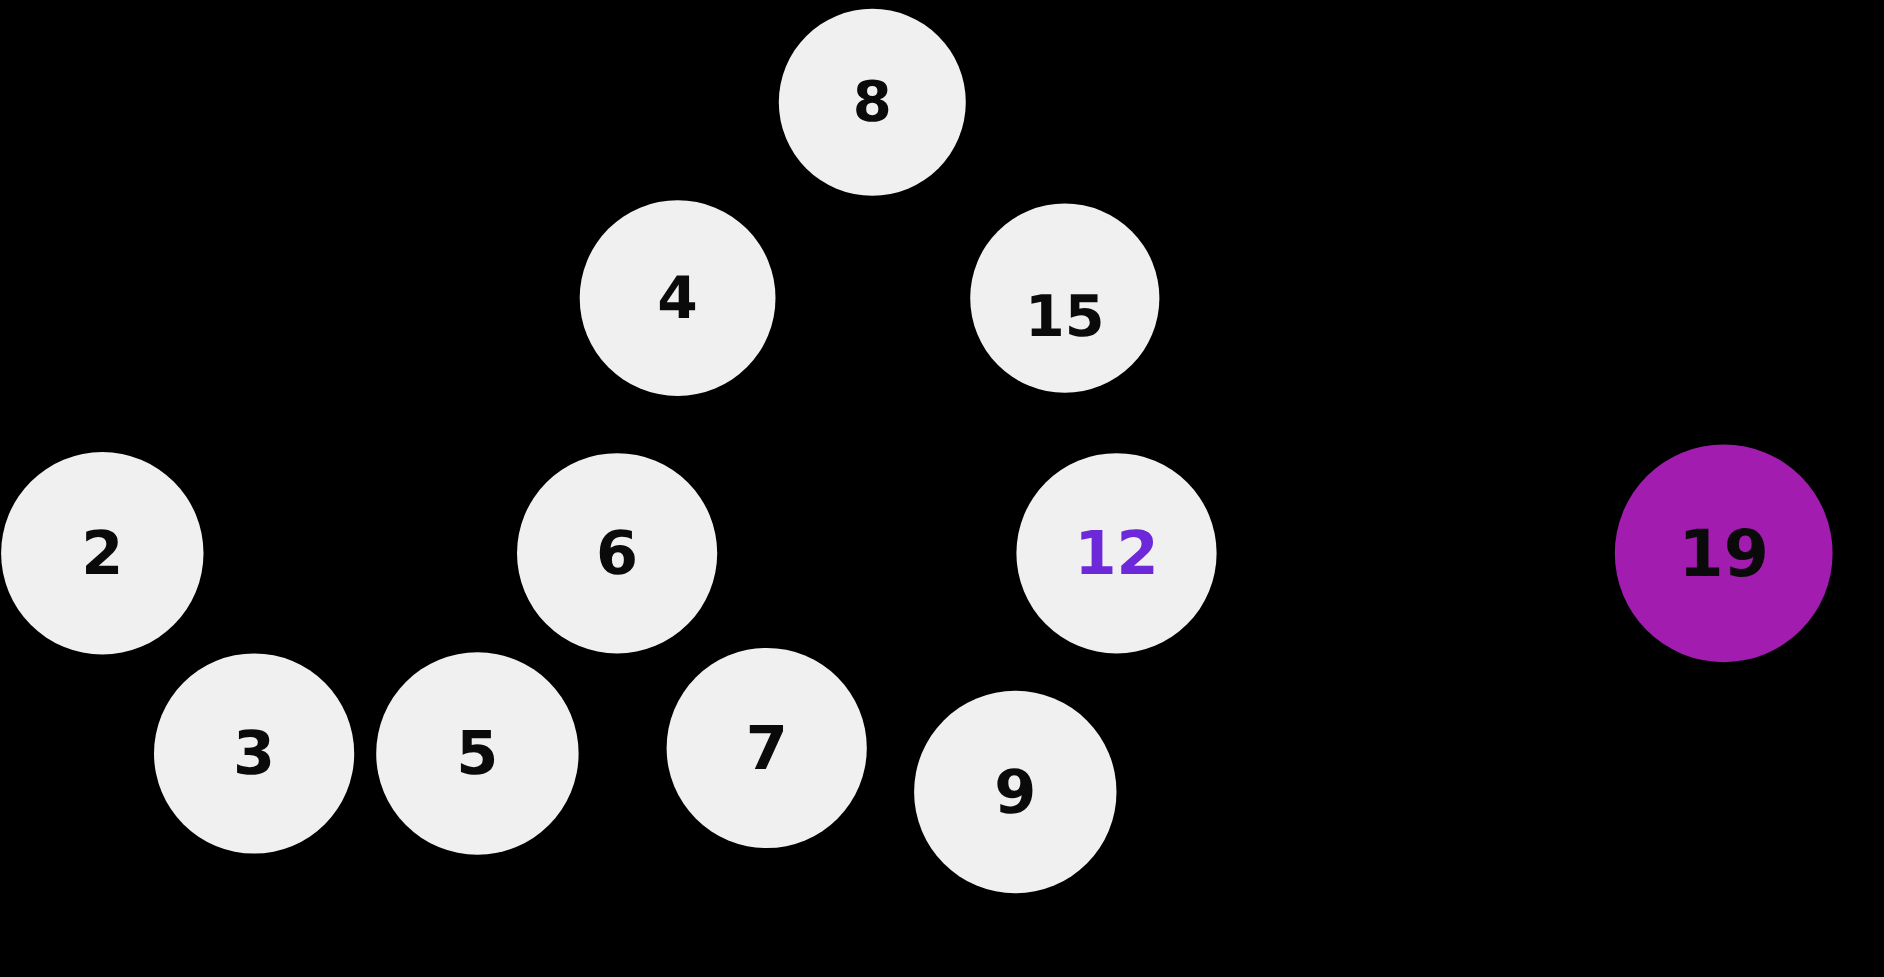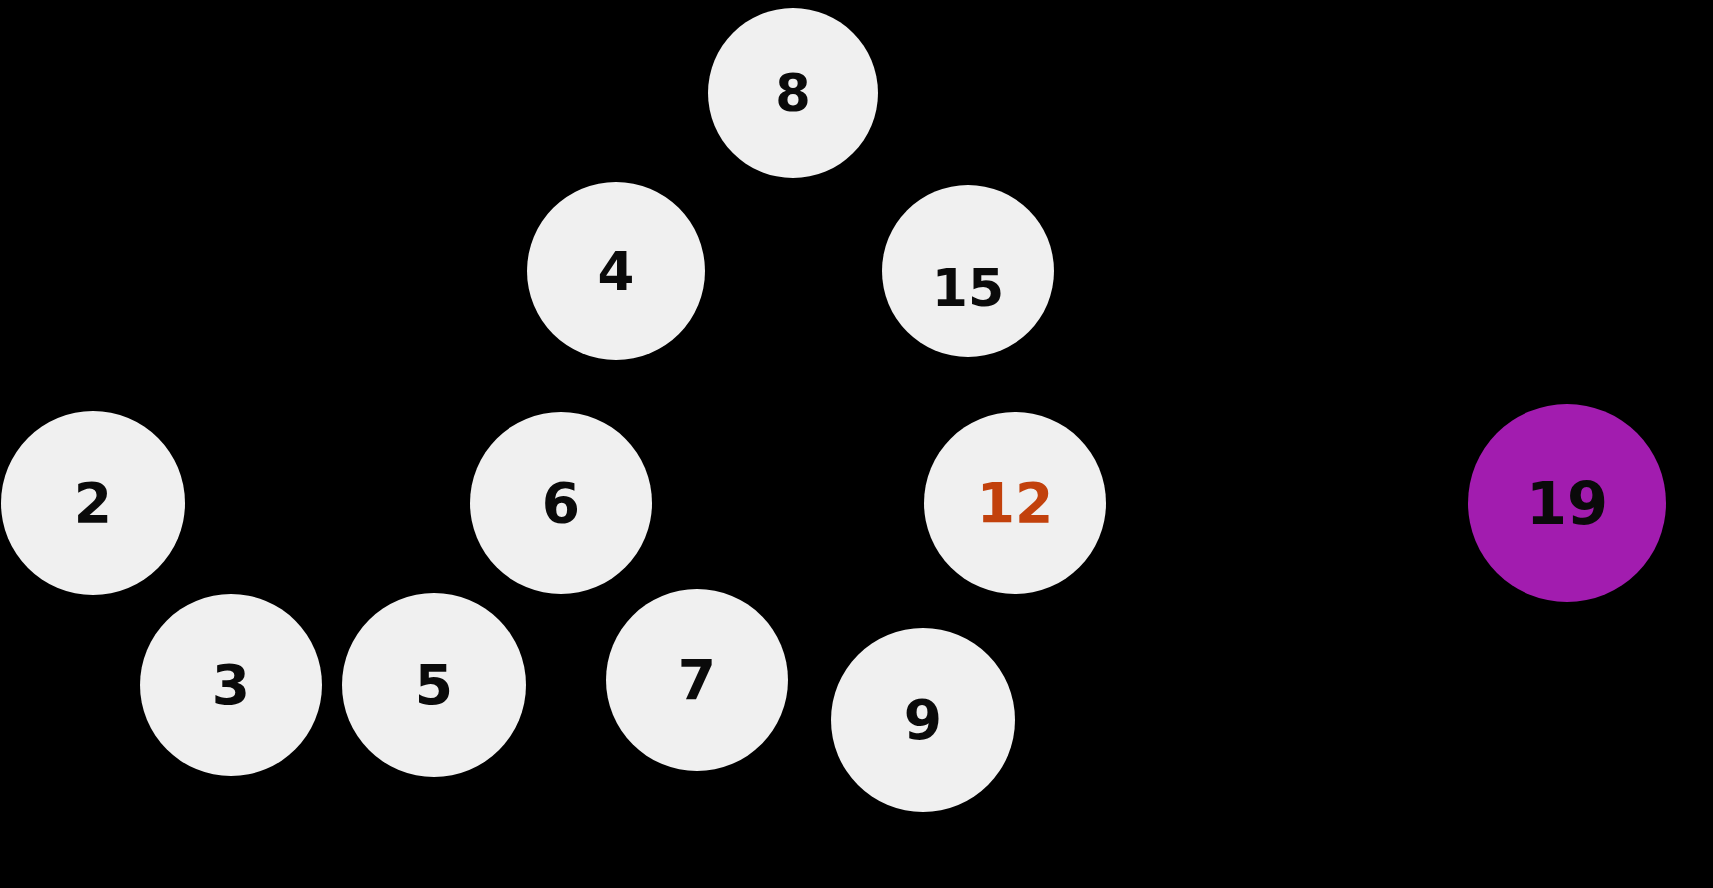--- a/index.html
+++ b/index.html
@@ -68,21 +68,21 @@
       <div class="node" style="left: 882px; top: 185px; width: 172px; height: 172px; background: rgb(240, 240, 240);">
         <span class="node-label" style="color: rgb(10, 10, 10); font-size: 52px; margin-top: 33px;">15</span>
       </div>
       <div class="node" style="left: 1px; top: 411px; width: 184px; height: 184px; background: rgb(240, 240, 240);">
         <span class="node-label" style="color: rgb(10, 10, 10); font-size: 55px;">2</span>
       </div>
       <div class="node" style="left: 470px; top: 412px; width: 182px; height: 182px; background: rgb(240, 240, 240);">
         <span class="node-label" style="color: rgb(10, 10, 10); font-size: 55px;">6</span>
       </div>
       <div class="node" style="left: 924px; top: 412px; width: 182px; height: 182px; background: rgb(240, 240, 240);">
-        <span class="node-label" style="color: #c2410c; font-size: 55px; text-align: center;">12</span>
+        <span class="node-label" style="color: #6d28d9; font-size: 55px; text-align: center;">12</span>
       </div>
       <div class="node" style="left: 1468px; top: 404px; width: 198px; height: 198px; background: #a21caf;">
         <span class="node-label" style="color: rgb(10, 10, 10); font-size: 59px;">19</span>
       </div>
       <div class="node" style="left: 140px; top: 594px; width: 182px; height: 182px; background: rgb(240, 240, 240);">
         <span class="node-label" style="color: rgb(10, 10, 10); font-size: 55px;">3</span>
       </div>
       <div class="node" style="left: 342px; top: 593px; width: 184px; height: 184px; background: rgb(240, 240, 240);">
         <span class="node-label" style="color: rgb(10, 10, 10); font-size: 55px;">5</span>
       </div>

